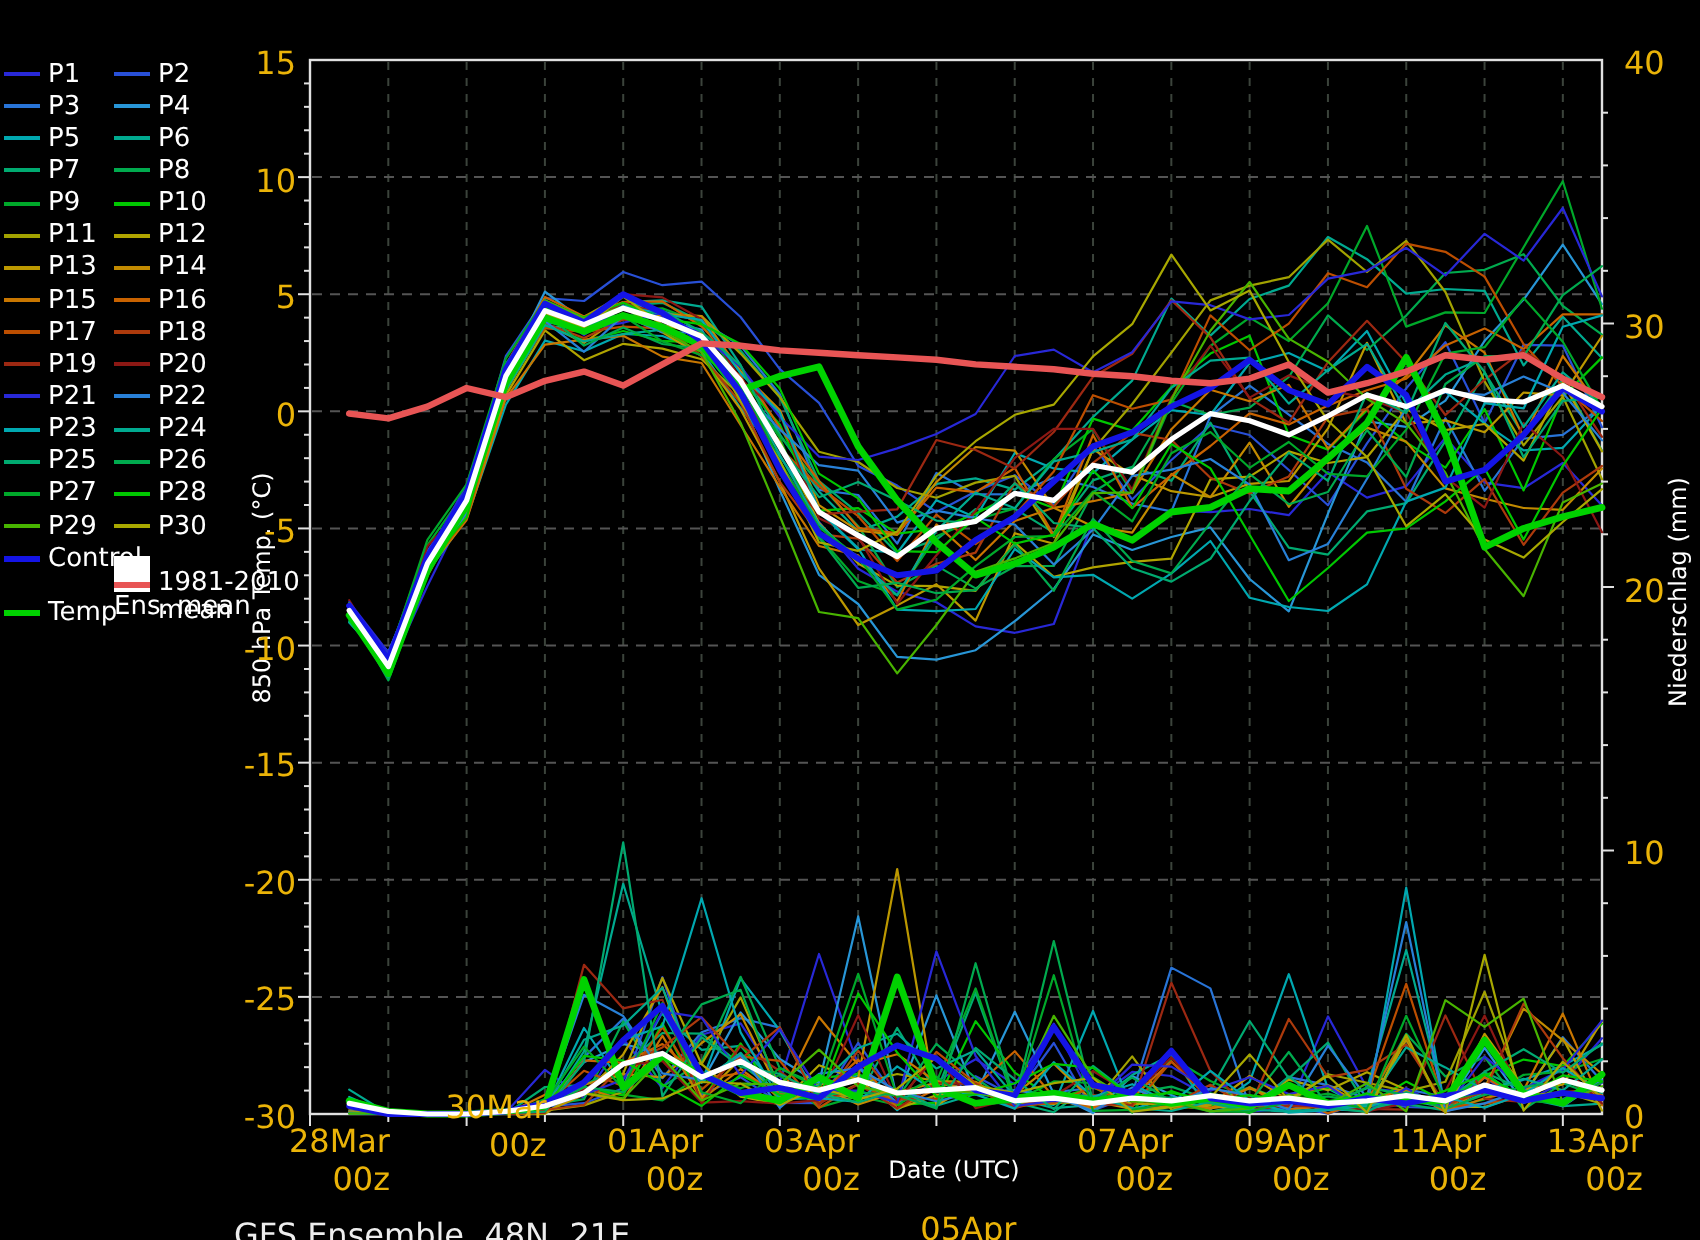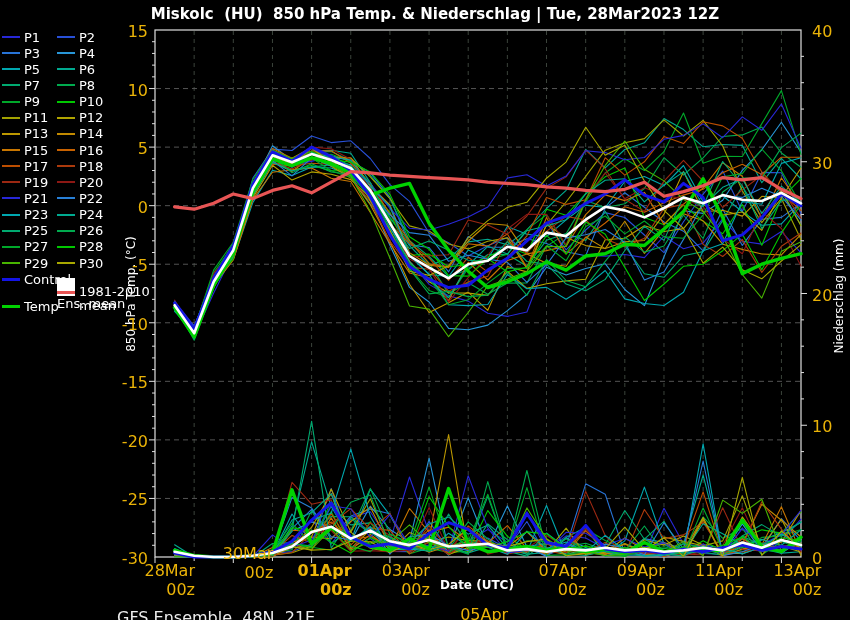--- a/index.html
+++ b/index.html
@@ -7,21 +7,21 @@
          font-family:"DejaVu Sans","Liberation Sans",sans-serif;color:#fff;}
   #chart-svg{position:absolute;left:0;top:0;}
   .title{position:absolute;left:120px;top:5px;width:630px;text-align:center;
          font-size:15px;font-weight:bold;color:#fff;white-space:pre;}
   .footer-left{position:absolute;left:117px;top:608px;font-size:16px;color:#ededed;}
   .footer-right{position:absolute;right:56px;top:593px;font-size:16px;color:#ededed;}
   .axis-title-y-left{position:absolute;left:131px;top:294px;transform:translate(-50%,-50%) rotate(-90deg);
          font-size:12px;color:#fff;white-space:nowrap;}
   .axis-title-y-right{position:absolute;left:839px;top:296px;transform:translate(-50%,-50%) rotate(-90deg);
          font-size:12px;color:#fff;white-space:nowrap;}
-  .axis-title-x{position:absolute;left:437px;top:578px;width:80px;text-align:center;font-size:12px;color:#fff;font-weight:bold;}
+  .axis-title-x{position:absolute;left:437px;top:578px;width:80px;text-align:center;font-size:12px;color:#fff;}
   .tick-label{position:absolute;font-size:16px;color:#eab308;}
   .tl-left{width:40px;text-align:right;}
   .tl-right{width:40px;text-align:left;}
   .tl-x{width:80px;text-align:right;}
   #legend-members{position:absolute;left:2px;top:29px;display:grid;
          grid-template-columns:55px 55px;grid-auto-rows:16.15px;grid-auto-flow:row;}
   .leg-item{display:flex;align-items:center;font-size:13px;color:#fff;}
   .leg-sw{display:inline-block;width:18px;height:3px;margin-right:4px;flex:0 0 18px;}
   .leg-special{position:absolute;display:flex;align-items:flex-start;font-size:13px;color:#fff;}
   .leg-special .leg-sw{margin-top:6px;}
@@ -199,21 +199,20 @@
       <path d="M174.6,554.1L194.2,557.0L213.7,557.0L233.3,557.0L252.9,557.0L272.5,553.0L292.0,546.7L311.6,550.1L331.2,549.2L350.8,541.0L370.3,541.8L389.9,552.5L409.5,543.6L429.1,549.7L448.6,544.3L468.2,528.6L487.8,542.8L507.4,546.5L526.9,541.6L546.5,539.0L566.1,555.8L585.7,553.6L605.2,548.9L624.8,527.2L644.4,550.1L664.0,537.9L683.5,556.3L703.1,517.5L722.7,556.4L742.3,477.4L761.8,555.3L781.4,530.9L801.0,549.2" fill="none" stroke="#a8a800" stroke-width="1.1" stroke-linejoin="round" stroke-linecap="round"></path>
       <path d="M174.6,550.4L194.2,555.7L213.7,557.0L233.3,557.0L252.9,555.7L272.5,553.0L292.0,489.8L311.6,543.8L331.2,528.0L350.8,537.2L370.3,546.5L389.9,550.4L409.5,538.6L429.1,549.1L448.6,488.5L468.2,543.8L487.8,551.7L507.4,549.1L526.9,546.5L546.5,550.4L566.1,547.8L585.7,551.7L605.2,549.1L624.8,553.0L644.4,542.5L664.0,551.7L683.5,549.1L703.1,550.4L722.7,550.4L742.3,520.1L761.8,546.5L781.4,551.7L801.0,537.2" fill="none" stroke="#00d200" stroke-width="3.4" stroke-linejoin="round" stroke-linecap="round"></path>
       <path d="M174.6,553.0L194.2,557.0L213.7,557.0L233.3,557.0L252.9,555.7L272.5,551.7L292.0,541.2L311.6,520.1L331.2,503.0L350.8,537.2L370.3,546.5L389.9,543.8L409.5,549.1L429.1,533.3L448.6,522.7L468.2,529.3L487.8,545.1L507.4,547.8L526.9,513.5L546.5,542.5L566.1,546.5L585.7,525.4L605.2,549.1L624.8,551.7L644.4,550.4L664.0,553.0L683.5,549.1L703.1,551.7L722.7,547.8L742.3,545.1L761.8,550.4L781.4,546.5L801.0,549.1" fill="none" stroke="#1414e6" stroke-width="3" stroke-linejoin="round" stroke-linecap="round"></path>
       <path d="M174.6,551.7L194.2,555.7L213.7,557.0L233.3,557.0L252.9,555.7L272.5,553.0L292.0,546.5L311.6,532.0L331.2,526.7L350.8,538.6L370.3,530.6L389.9,541.2L409.5,545.1L429.1,539.9L448.6,546.5L468.2,545.1L487.8,543.8L507.4,550.4L526.9,549.1L546.5,551.7L566.1,549.1L585.7,550.4L605.2,547.8L624.8,550.4L644.4,549.1L664.0,551.7L683.5,550.4L703.1,547.8L722.7,550.4L742.3,542.5L761.8,547.8L781.4,539.9L801.0,545.1" fill="none" stroke="#ffffff" stroke-width="2.6" stroke-linejoin="round" stroke-linecap="round"></path>
       <path d="M174.6,307.6L194.2,336.8L213.7,285.3L233.3,252.5L252.9,191.6L272.5,158.8L292.0,165.8L311.6,157.7L331.2,163.5L350.8,172.9L370.3,195.1L389.9,188.1L409.5,183.4L429.1,223.2L448.6,250.2L468.2,271.2L487.8,287.6L507.4,281.8L526.9,273.6L546.5,261.9L566.1,270.1L585.7,256.0L605.2,253.7L624.8,244.3L644.4,245.5L664.0,229.1L683.5,211.5L703.1,178.7L722.7,217.4L742.3,273.6L761.8,264.2L781.4,258.4L801.0,253.7" fill="none" stroke="#00d200" stroke-width="3.4" stroke-linejoin="round" stroke-linecap="round"></path>
       <path d="M174.6,302.9L194.2,329.8L213.7,278.3L233.3,246.7L252.9,184.6L272.5,151.8L292.0,161.2L311.6,147.1L331.2,156.5L350.8,170.5L370.3,196.3L389.9,234.9L409.5,266.6L429.1,279.4L448.6,287.6L468.2,285.3L487.8,270.1L507.4,258.4L526.9,240.8L546.5,223.2L566.1,216.2L585.7,203.3L605.2,194.0L624.8,179.9L644.4,195.1L664.0,202.2L683.5,183.4L703.1,197.5L722.7,240.8L742.3,234.9L761.8,217.4L781.4,194.0L801.0,205.7" fill="none" stroke="#1414e6" stroke-width="3" stroke-linejoin="round" stroke-linecap="round"></path>
       <path d="M174.6,305.2L194.2,333.3L213.7,281.8L233.3,250.2L252.9,188.1L272.5,155.3L292.0,162.3L311.6,154.1L331.2,160.0L350.8,168.2L370.3,190.4L389.9,223.2L409.5,256.0L429.1,267.7L448.6,278.3L468.2,264.2L487.8,260.7L507.4,246.7L526.9,250.2L546.5,232.6L566.1,236.1L585.7,219.7L605.2,206.8L624.8,210.4L644.4,217.4L664.0,208.0L683.5,197.5L703.1,203.3L722.7,195.1L742.3,199.8L761.8,201.0L781.4,192.8L801.0,203.3" fill="none" stroke="#ffffff" stroke-width="2.6" stroke-linejoin="round" stroke-linecap="round"></path>
       <path d="M174.6,206.8L194.2,209.2L213.7,203.3L233.3,194.0L252.9,198.6L272.5,190.4L292.0,185.8L311.6,192.8L331.2,182.2L350.8,171.7L370.3,172.9L389.9,175.2L409.5,176.4L429.1,177.6L448.6,178.7L468.2,179.9L487.8,182.2L507.4,183.4L526.9,184.6L546.5,186.9L566.1,188.1L585.7,190.4L605.2,191.6L624.8,189.3L644.4,182.2L664.0,196.3L683.5,191.6L703.1,185.8L722.7,177.6L742.3,179.9L761.8,177.6L781.4,189.3L801.0,198.6" fill="none" stroke="#e85555" stroke-width="3.2" stroke-linejoin="round" stroke-linecap="round"></path>
     </svg>
 
-  <div class="title">Miskolc  (HU)  850 hPa Temp. &amp; Niederschlag | Tue, 28Mar2023 12Z</div>
 
   <div id="legend-members">
       <div class="leg-item">
         <span class="leg-sw" style="background: rgb(40, 40, 215); height: 2px;"></span>
         <span>P1</span>
       </div>
       <div class="leg-item">
         <span class="leg-sw" style="background: rgb(40, 80, 215); height: 2px;"></span>
         <span>P2</span>
       </div>
@@ -363,21 +362,21 @@
       <div class="tick-label tl-left" style="left: 108px; top: 431.889px;">-20</div>
       <div class="tick-label tl-left" style="left: 108px; top: 490.444px;">-25</div>
       <div class="tick-label tl-left" style="left: 108px; top: 549px;">-30</div>
       <div class="tick-label tl-right" style="left: 812px; top: 22px;">40</div>
       <div class="tick-label tl-right" style="left: 812px; top: 153.75px;">30</div>
       <div class="tick-label tl-right" style="left: 812px; top: 285.5px;">20</div>
       <div class="tick-label tl-right" style="left: 812px; top: 417.25px;">10</div>
       <div class="tick-label tl-right" style="left: 812px; top: 549px;">0</div>
       <div class="tick-label tl-x" style="left: 115px; top: 561px;">28Mar 00z</div>
       <div class="tick-label tl-x" style="left: 193.303px; top: 544px;">30Mar 00z</div>
-      <div class="tick-label tl-x" style="left: 271.606px; top: 561px; font-weight: bold;">01Apr 00z</div>
+      <div class="tick-label tl-x" style="left: 271.606px; top: 561px;">01Apr 00z</div>
       <div class="tick-label tl-x" style="left: 349.909px; top: 561px;">03Apr 00z</div>
       <div class="tick-label tl-x" style="left: 428.212px; top: 585px; margin-top: 20px;">05Apr 00z</div>
       <div class="tick-label tl-x" style="left: 506.515px; top: 561px;">07Apr 00z</div>
       <div class="tick-label tl-x" style="left: 584.818px; top: 561px;">09Apr 00z</div>
       <div class="tick-label tl-x" style="left: 663.121px; top: 561px;">11Apr 00z</div>
       <div class="tick-label tl-x" style="left: 741.424px; top: 561px;">13Apr 00z</div>
     </div>
 
   <div class="footer-left">GFS Ensemble, 48N, 21E</div>
 </div>

